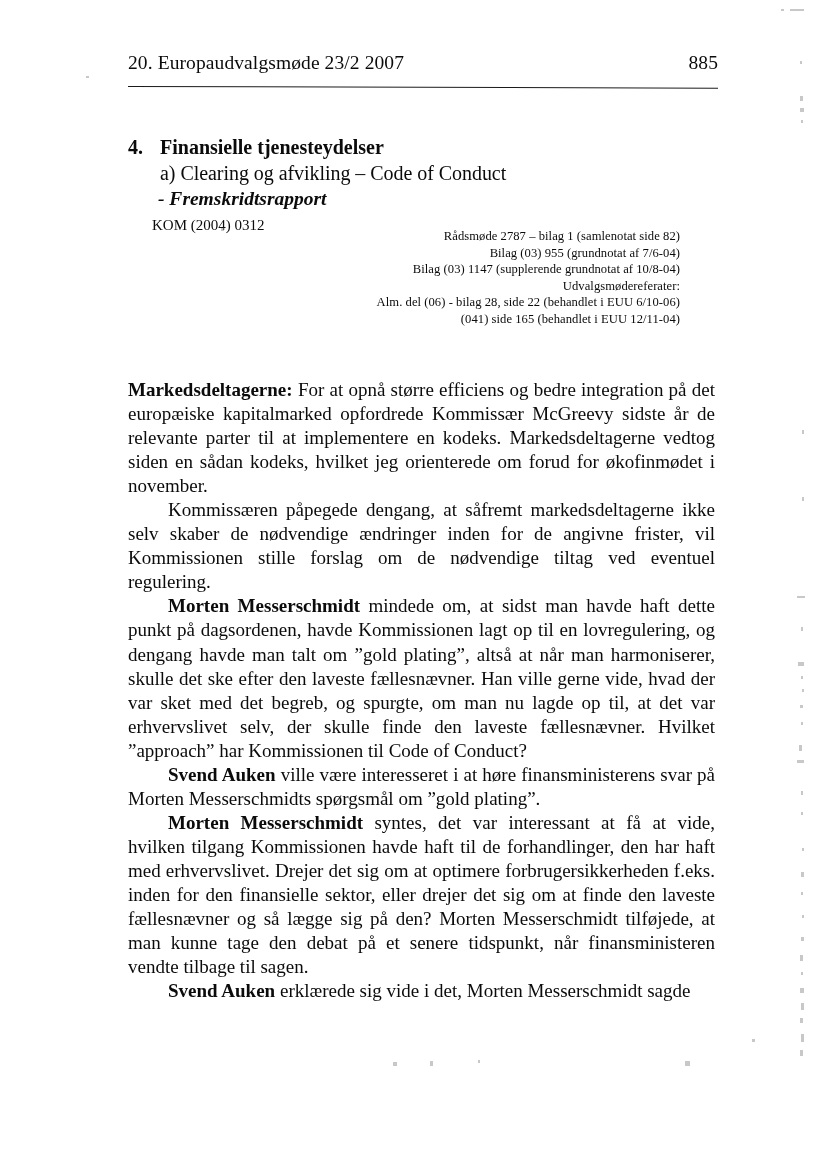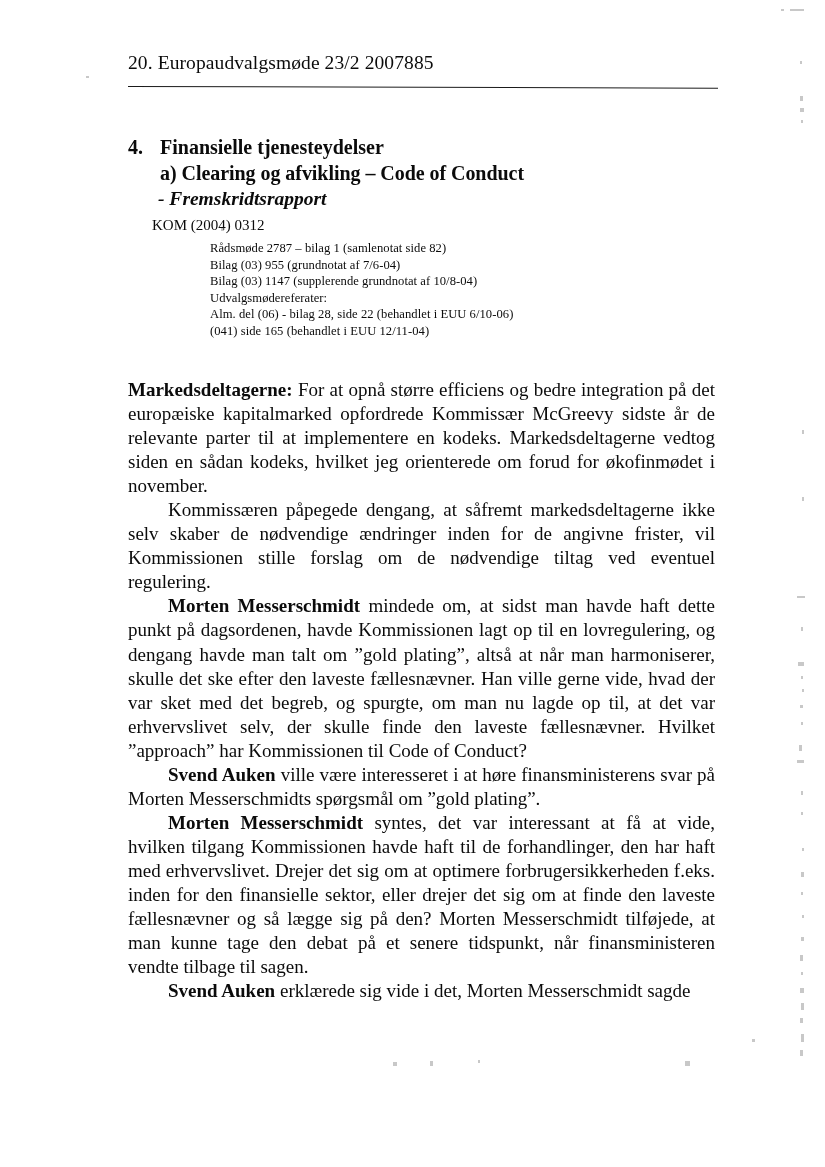--- a/index.html
+++ b/index.html
@@ -25,20 +25,21 @@
   }
 
   
   .header {
     position: absolute;
     left: 128px;
     top: 52px;
     width: 590px;
     display: flex;
     align-items: baseline;
+    justify-content: space-between;
     font-size: 19.5px;
     letter-spacing: .1px;
   }
   .header .folio {
     font-size: 19.5px;
   }
 
   .rule {
     position: absolute;
     left: 128px;
@@ -62,21 +63,21 @@
     font-weight: bold;
     font-size: 20px;
     line-height: 26px;
   }
   .h-num {
     width: 32px;
     flex: 0 0 32px;
   }
   .h-sub {
     margin-left: 32px;
-    font-weight: bold;
+    font-weight: normal;
     font-size: 20px;
     line-height: 26px;
     letter-spacing: -.05px;
   }
   .h-italic {
     margin-left: 30px;
     font-weight: bold;
     font-style: italic;
     font-size: 19.5px;
     line-height: 26px;
@@ -84,25 +85,26 @@
   .h-kom {
     margin-left: 24px;
     font-size: 15px;
     line-height: 26px;
   }
 
   
   .refs {
     position: absolute;
     left: 210px;
-    top: 240px;
+    top: 228px;
     width: 470px;
     font-size: 12.6px;
     line-height: 16.6px;
     letter-spacing: .05px;
+    text-align: right;
   }
   .refs div { white-space: nowrap; }
 
   
   .body {
     position: absolute;
     left: 128px;
     top: 378px;
     width: 587px;
     font-size: 19px;

